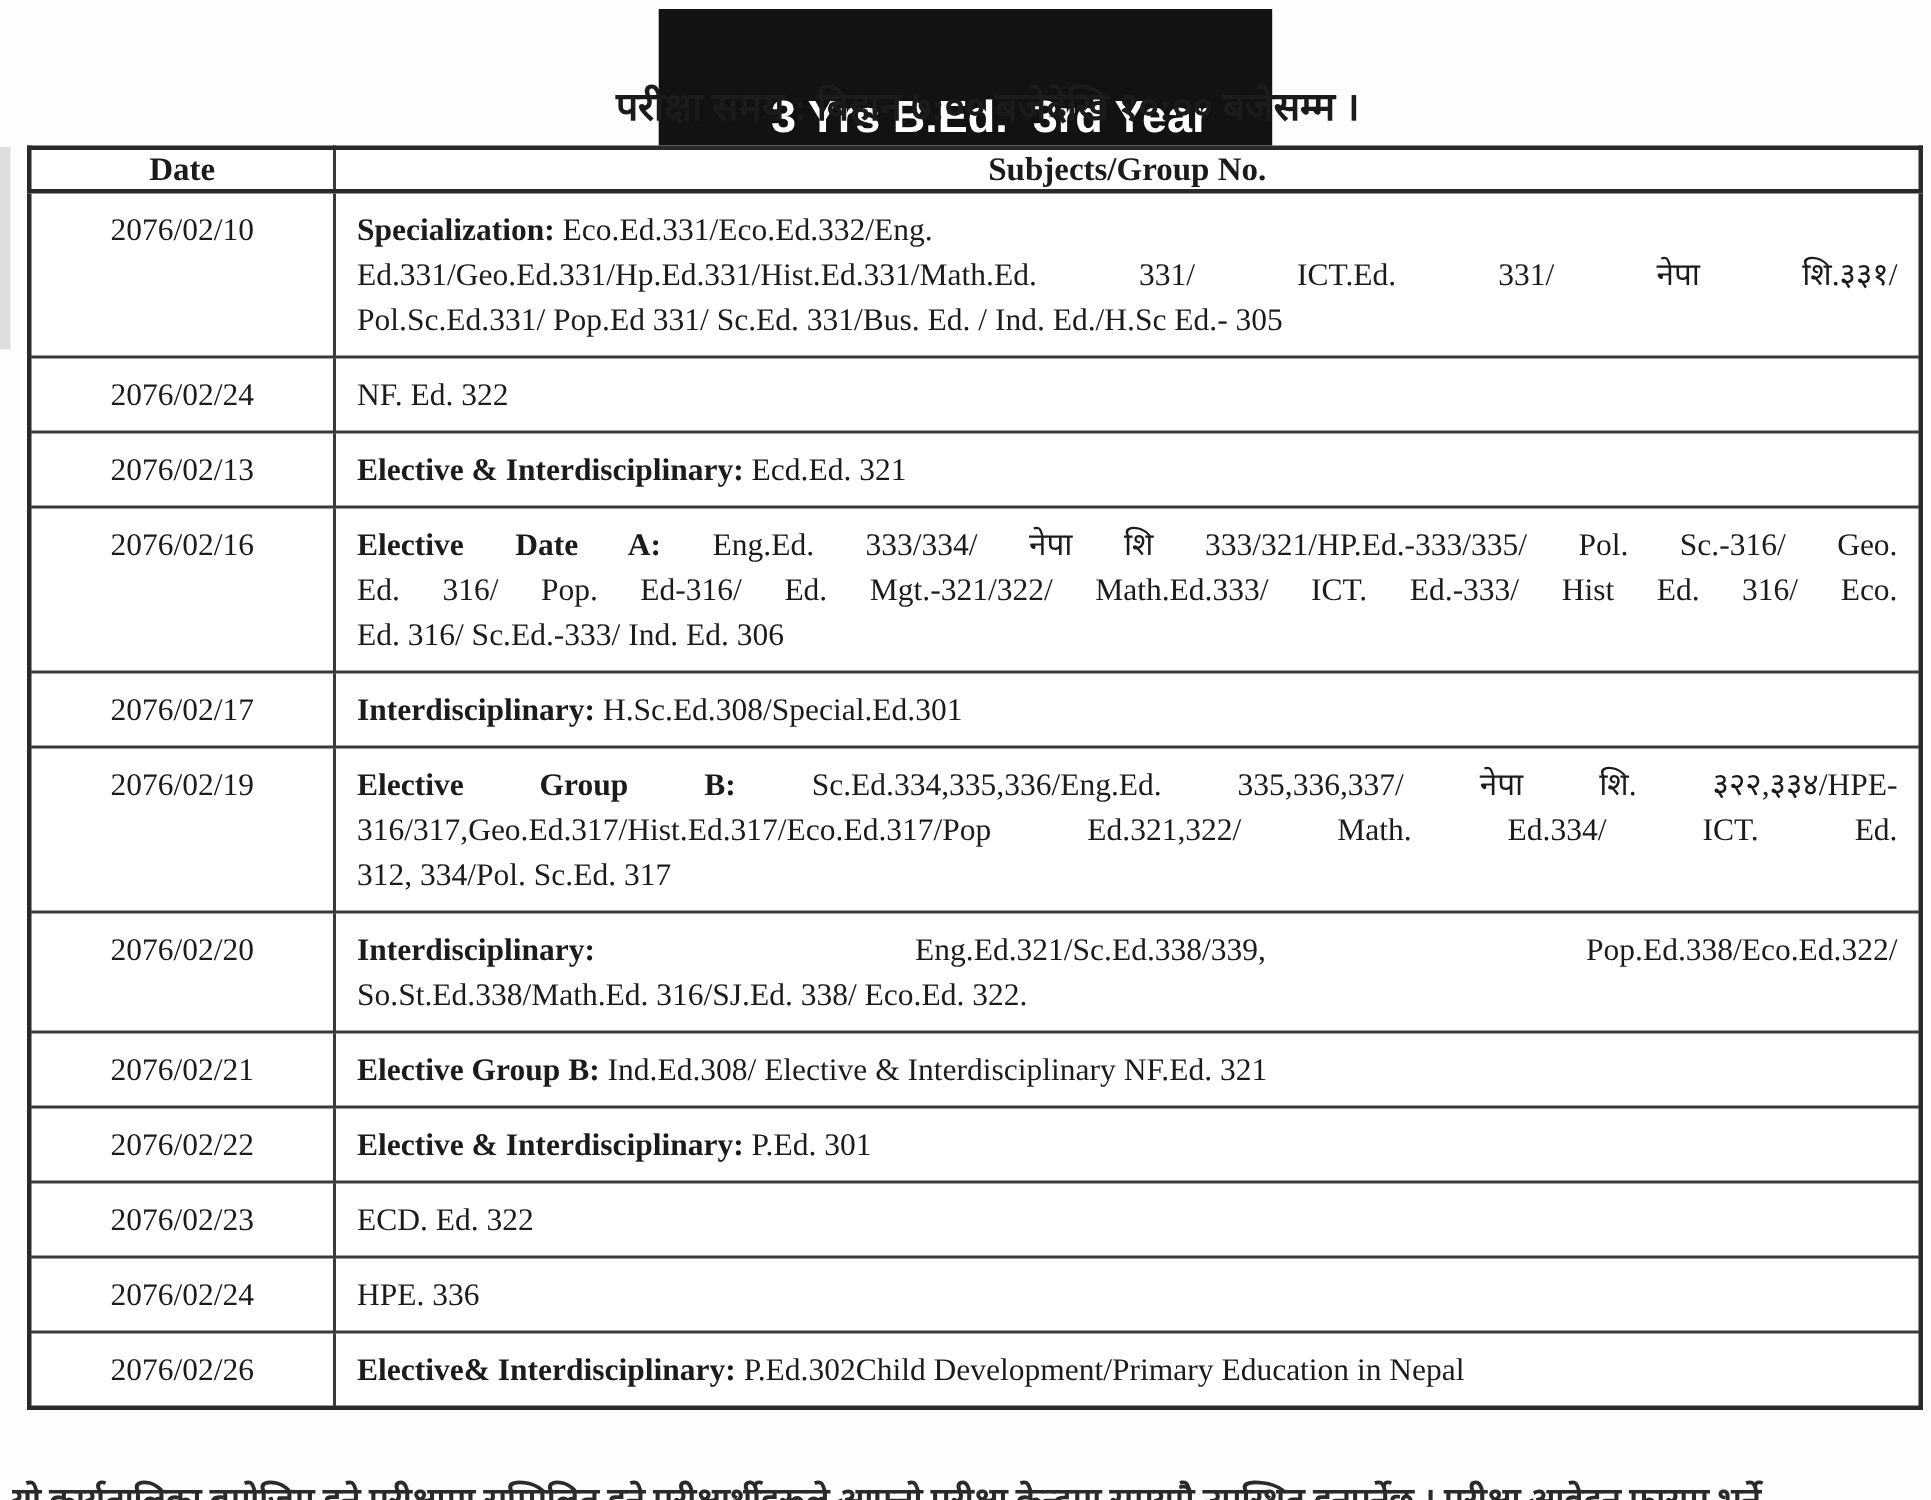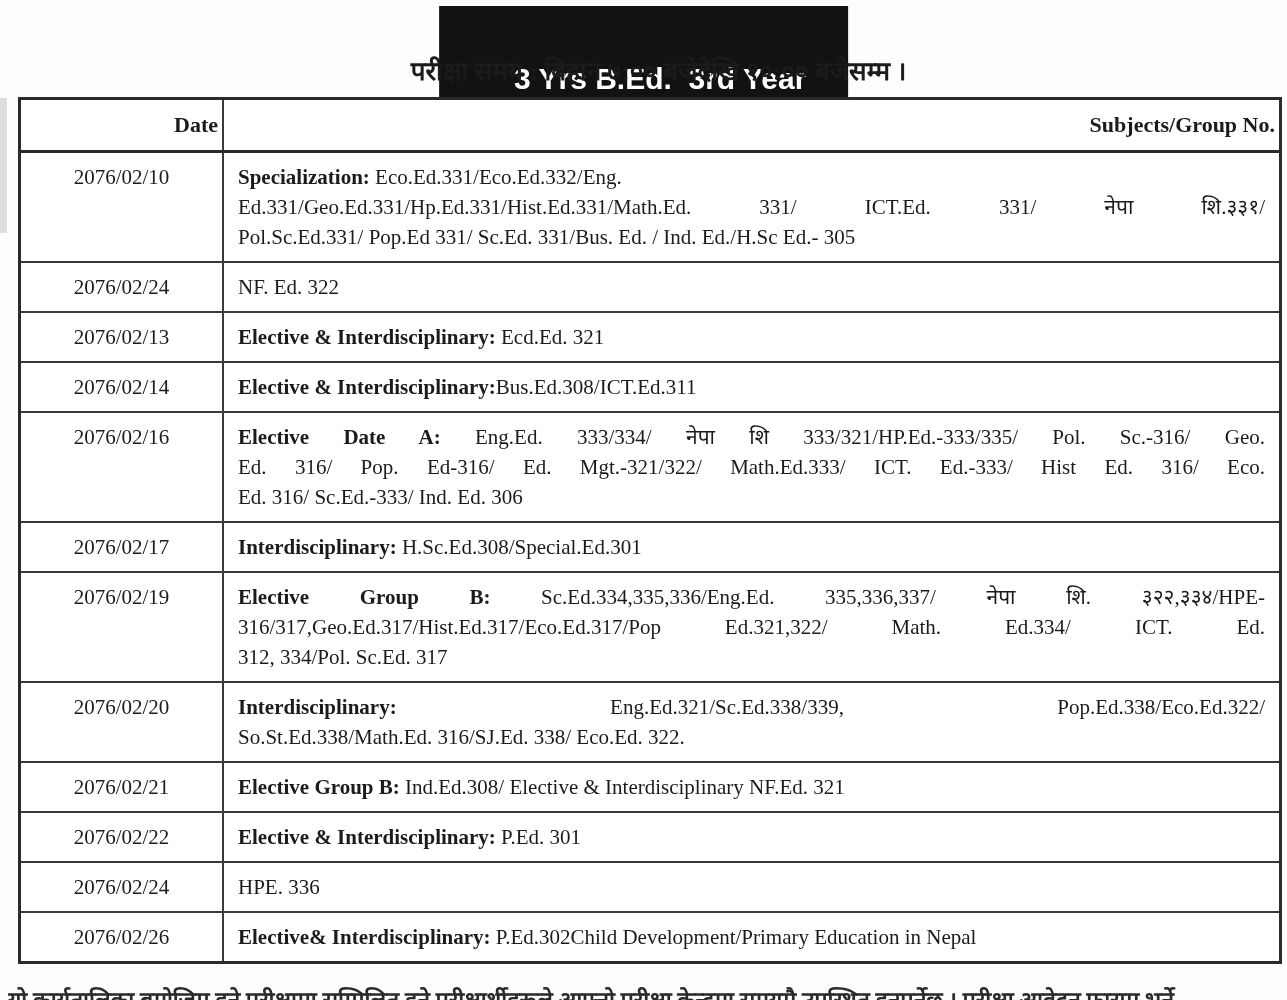--- a/index.html
+++ b/index.html
@@ -34,22 +34,22 @@
     border-collapse:collapse;
     table-layout:fixed;
     background:#ffffff;
     border:3px solid #2a2a2a;
   }
   table.schedule th, table.schedule td{
     border:2px solid #3a3a3a;
   }
   table.schedule th{
     font-size:22px;font-weight:bold;
-    padding:12px 4px;
-    text-align:right;
+    padding:0 4px;
+    text-align:center;
     border-bottom:3px solid #2a2a2a;
   }
   th.col-date{width:193px;}
   table.schedule td{
     font-size:21px;line-height:1.43;
     vertical-align:top;
   }
   .date-cell{
     text-align:center;
     padding:9px 6px;
@@ -99,24 +99,20 @@
         </tr>
         <tr>
           <td class="date-cell">2076/02/24</td>
           <td class="subject-cell"><span>NF. Ed. 322</span></td>
         </tr>
         <tr>
           <td class="date-cell">2076/02/13</td>
           <td class="subject-cell"><span class="lead">Elective &amp; Interdisciplinary:</span><span> Ecd.Ed. 321</span></td>
         </tr>
         <tr>
-          <td class="date-cell">2076/02/14</td>
-          <td class="subject-cell"><span class="lead">Elective &amp; Interdisciplinary:</span><span>Bus.Ed.308/ICT.Ed.311</span></td>
-        </tr>
-        <tr>
           <td class="date-cell">2076/02/16</td>
           <td class="subject-cell">
             <div class="subject-line spread"><span class="lead">Elective Date A:</span><span> Eng.Ed. 333/334/ नेपा शि 333/321/HP.Ed.-333/335/ Pol. Sc.-316/ Geo.</span></div>
             <div class="subject-line spread"><span>Ed. 316/ Pop. Ed-316/ Ed. Mgt.-321/322/ Math.Ed.333/ ICT. Ed.-333/ Hist Ed. 316/ Eco.</span></div>
             <div class="subject-line"><span>Ed. 316/ Sc.Ed.-333/ Ind. Ed. 306</span></div>
           </td>
         </tr>
         <tr>
           <td class="date-cell">2076/02/17</td>
           <td class="subject-cell"><span class="lead">Interdisciplinary:</span><span> H.Sc.Ed.308/Special.Ed.301</span></td>
@@ -138,20 +134,24 @@
         </tr>
         <tr>
           <td class="date-cell">2076/02/21</td>
           <td class="subject-cell"><span class="lead">Elective Group B:</span><span> Ind.Ed.308/ Elective &amp; Interdisciplinary NF.Ed. 321</span></td>
         </tr>
         <tr>
           <td class="date-cell">2076/02/22</td>
           <td class="subject-cell"><span class="lead">Elective &amp; Interdisciplinary:</span><span> P.Ed. 301</span></td>
         </tr>
         <tr>
+          <td class="date-cell">2076/02/23</td>
+          <td class="subject-cell"><span>ECD. Ed. 322</span></td>
+        </tr>
+        <tr>
           <td class="date-cell">2076/02/24</td>
           <td class="subject-cell"><span>HPE. 336</span></td>
         </tr>
         <tr>
           <td class="date-cell">2076/02/26</td>
           <td class="subject-cell"><span class="lead">Elective&amp; Interdisciplinary:</span><span> P.Ed.302Child Development/Primary Education in Nepal</span></td>
         </tr>
       </tbody>
   </table>
 

